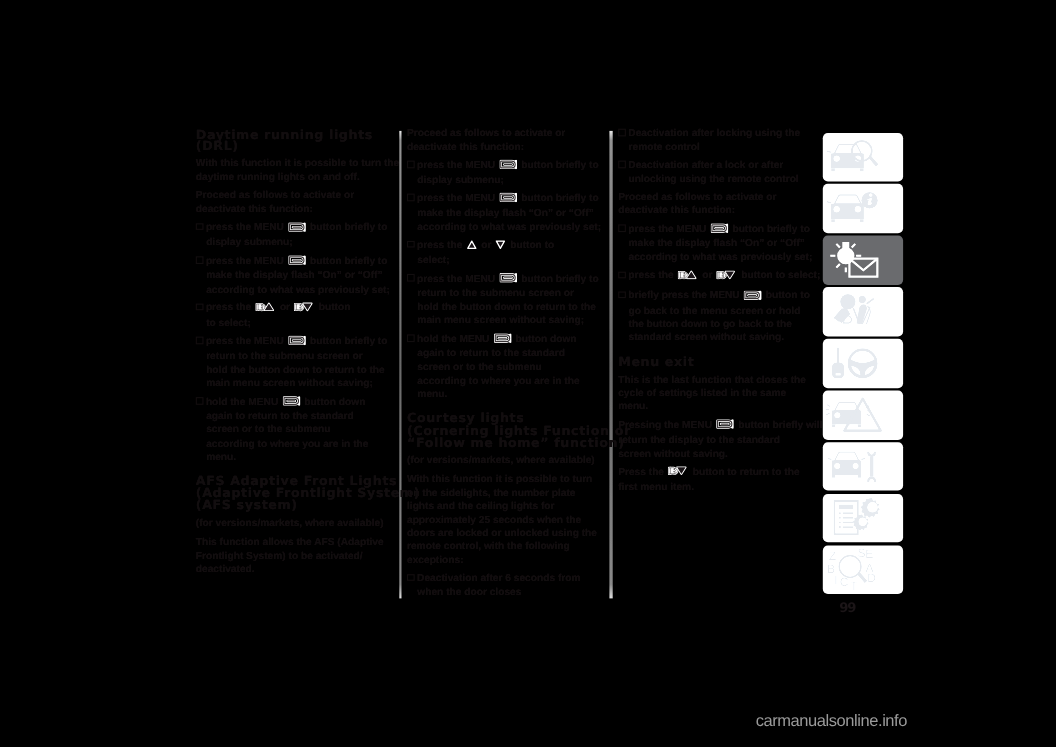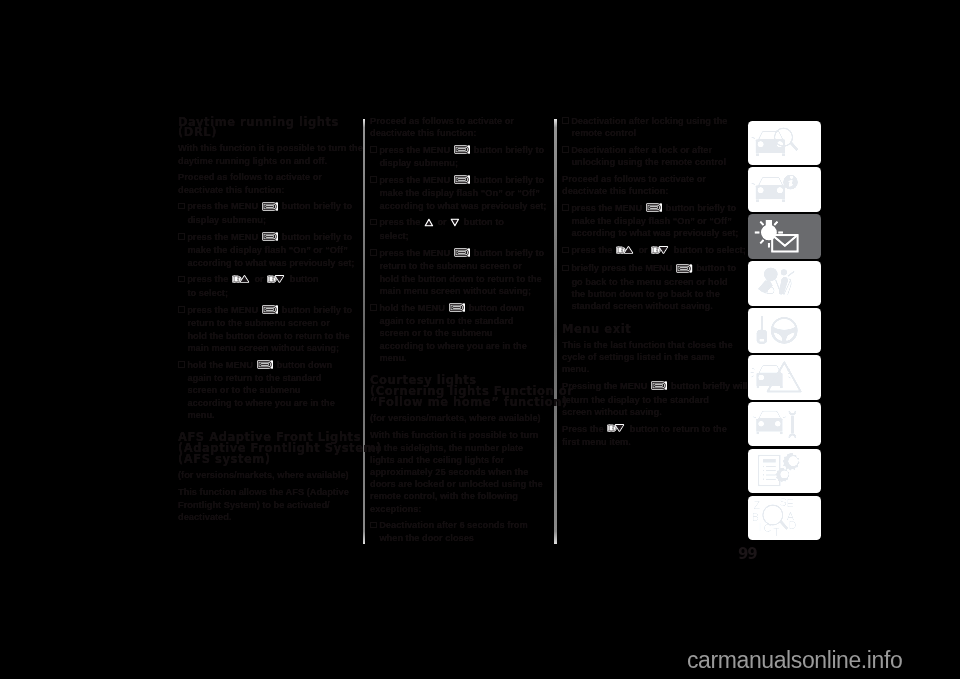--- a/index.html
+++ b/index.html
@@ -25,23 +25,23 @@
   .h{margin-bottom:4.4px;}
   .n{margin-bottom:5.3px;}
   .spacer{height:6.5px;}
   .ic{display:inline-block;vertical-align:-1.4px;margin:0 1.1px;}
 
   .sep{position:absolute;top:119px;width:2.4px;height:425px;
        background:linear-gradient(to bottom,#d8d8d8 0%,#909090 2%,#6c6c6c 50%,#888 97%,#d0d0d0 100%);}
   .s1{left:362.6px;}
   .s2{left:554.4px;}
 
-  .wm{position:absolute;left:687px;top:647px;color:#9a9a9a;font-size:23px;
+  .wm{position:absolute;left:687px;top:647px;color:#9a9a9a;font-size:15px;
       font-family:"Liberation Sans",sans-serif;letter-spacing:-0.4px;font-weight:400;}
-  .pagenum{position:absolute;left:738px;top:545px;color:#2a2527;font-size:15px;font-weight:bold;
+  .pagenum{position:absolute;left:763px;top:545px;color:#2a2527;font-size:12px;font-weight:bold;
       font-family:"DejaVu Sans",sans-serif;letter-spacing:-1.2px;}
 
   .tabs{position:absolute;left:748px;top:120.5px;width:73px;}
   .tab{position:relative;width:73px;height:44.7px;background:#fff;border-radius:4.6px;
        margin-bottom:2.2px;overflow:hidden;}
   .tab.active{background:#6d6e71;}
   .ti{position:absolute;left:0;top:0;display:block;}
 </style>
 </head>
 <body>

